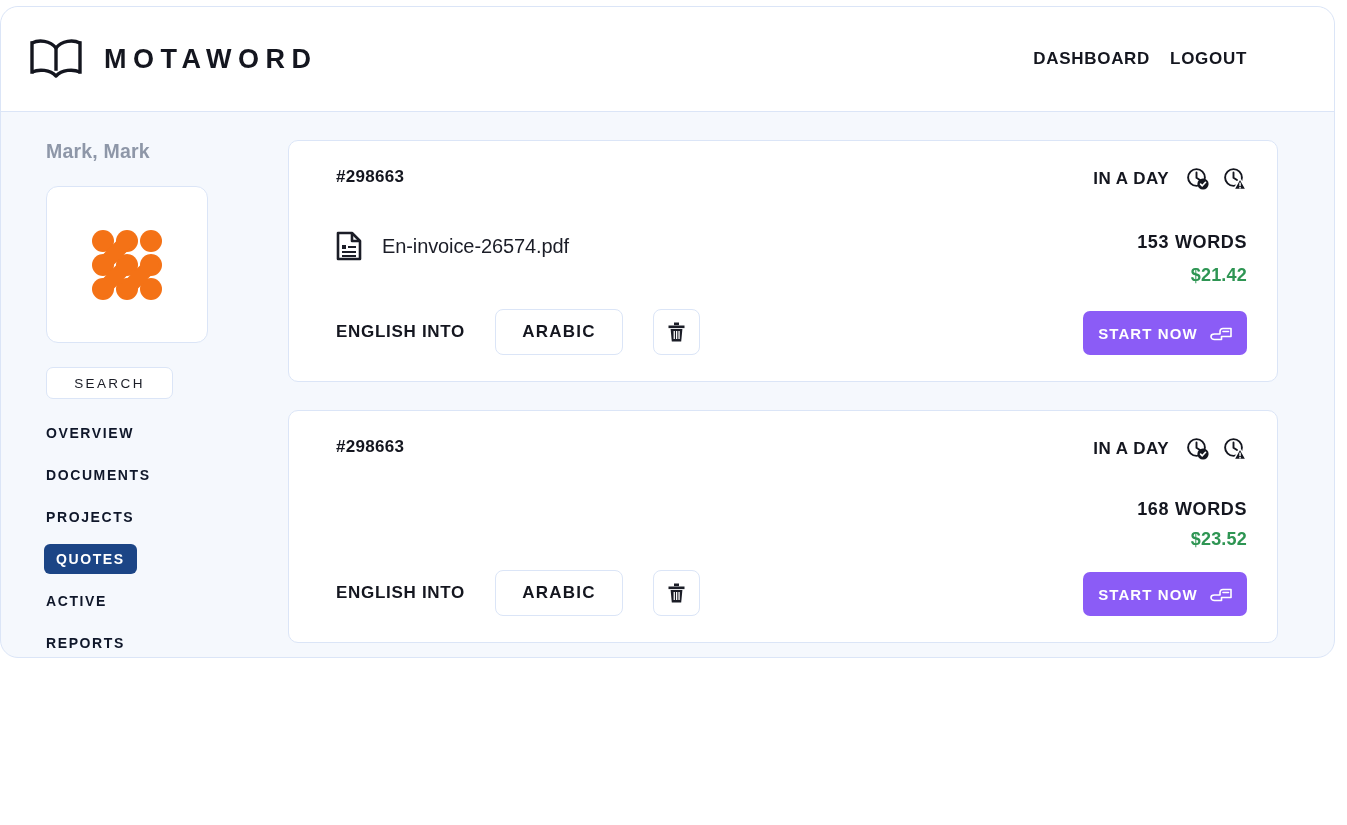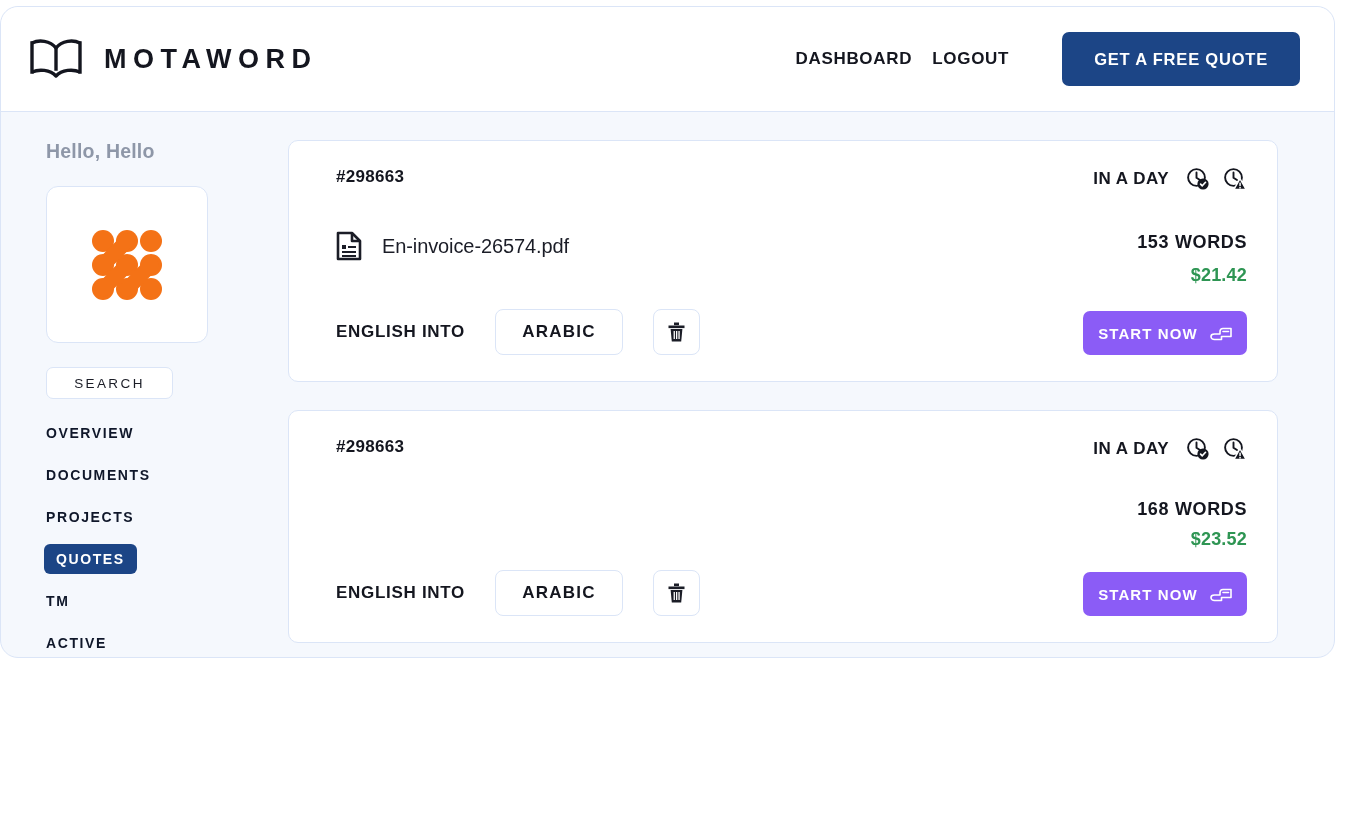--- a/index.html
+++ b/index.html
@@ -309,27 +309,26 @@
       <span class="brand-name">MOTAWORD</span>
     </div>
 
     <div class="header-spacer"></div>
 
     <div class="nav-links">
       <a class="nav-link">DASHBOARD</a>
       <a class="nav-link">LOGOUT</a>
     </div>
 
-    <button class="cta-button">GET A FREE QUOTE</button>
   </div>
 
   <div class="body-area">
 
     <div class="sidebar">
-      <div class="greeting">Hello, Hello</div>
+      <div class="greeting">Mark, Mark</div>
 
       <div class="avatar-card">
         <span>
           <svg class="avatar-dots" viewBox="0 0 74 74">
             <g fill="#f47216">
               <path d="M13 13 m-11 0 a11 11 0 1 0 22 0 a11 11 0 1 0 -22 0"></path>
               <path d="M37 13 m-11 0 a11 11 0 1 0 22 0 a11 11 0 1 0 -22 0"></path>
               <path d="M61 13 m-11 0 a11 11 0 1 0 22 0 a11 11 0 1 0 -22 0"></path>
               <path d="M13 37 m-11 0 a11 11 0 1 0 22 0 a11 11 0 1 0 -22 0"></path>
               <path d="M37 37 m-11 0 a11 11 0 1 0 22 0 a11 11 0 1 0 -22 0"></path>
@@ -345,21 +344,20 @@
         </span>
       </div>
 
       <div class="search-pill">SEARCH</div>
 
       <div class="nav-list">
         <div><span class="nav-item">OVERVIEW</span></div>
         <div><span class="nav-item">DOCUMENTS</span></div>
         <div><span class="nav-item">PROJECTS</span></div>
         <div><span class="nav-item active">QUOTES</span></div>
-        <div><span class="nav-item">TM</span></div>
         <div><span class="nav-item">ACTIVE</span></div>
         <div><span class="nav-item">REPORTS</span></div>
       </div>
     </div>
 
     <div class="main">
 
       <div class="quote-card">
         <div class="card-left">
           <div class="quote-id">#298663</div>

